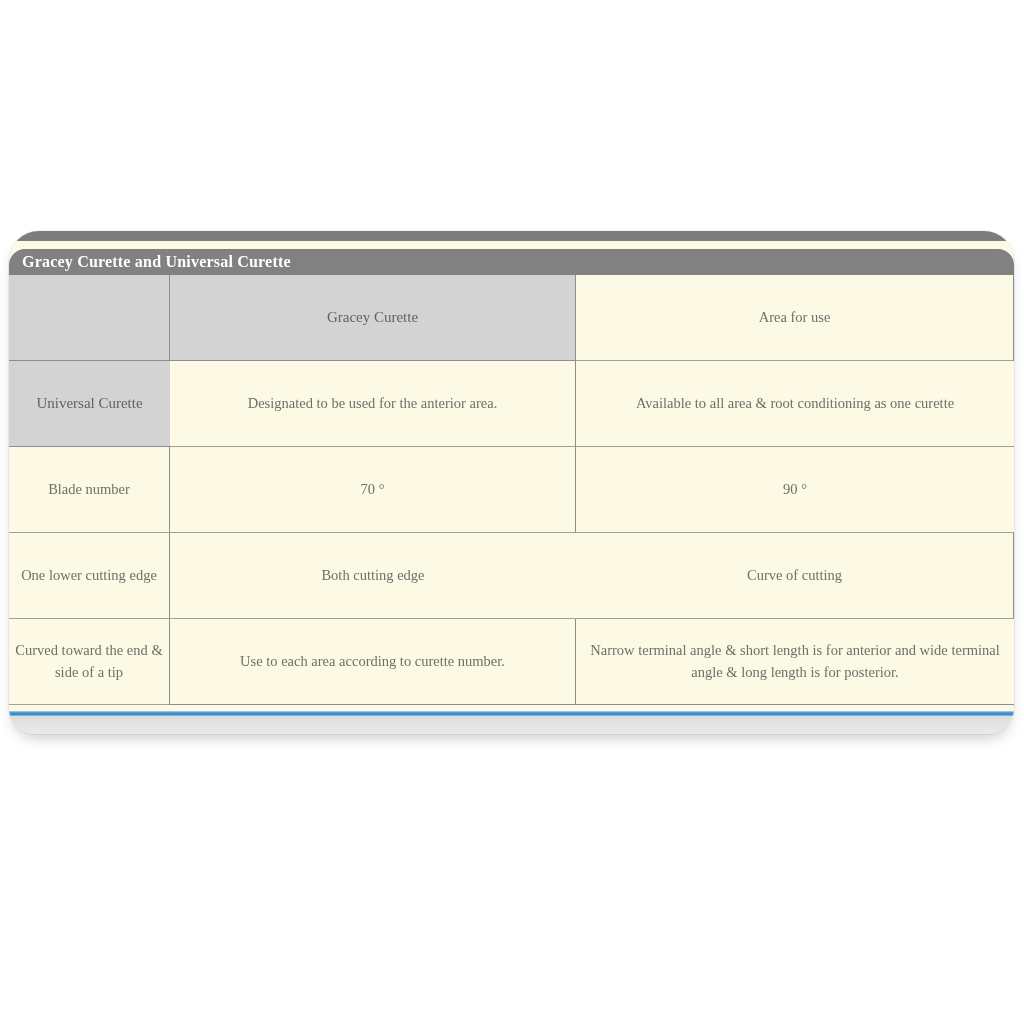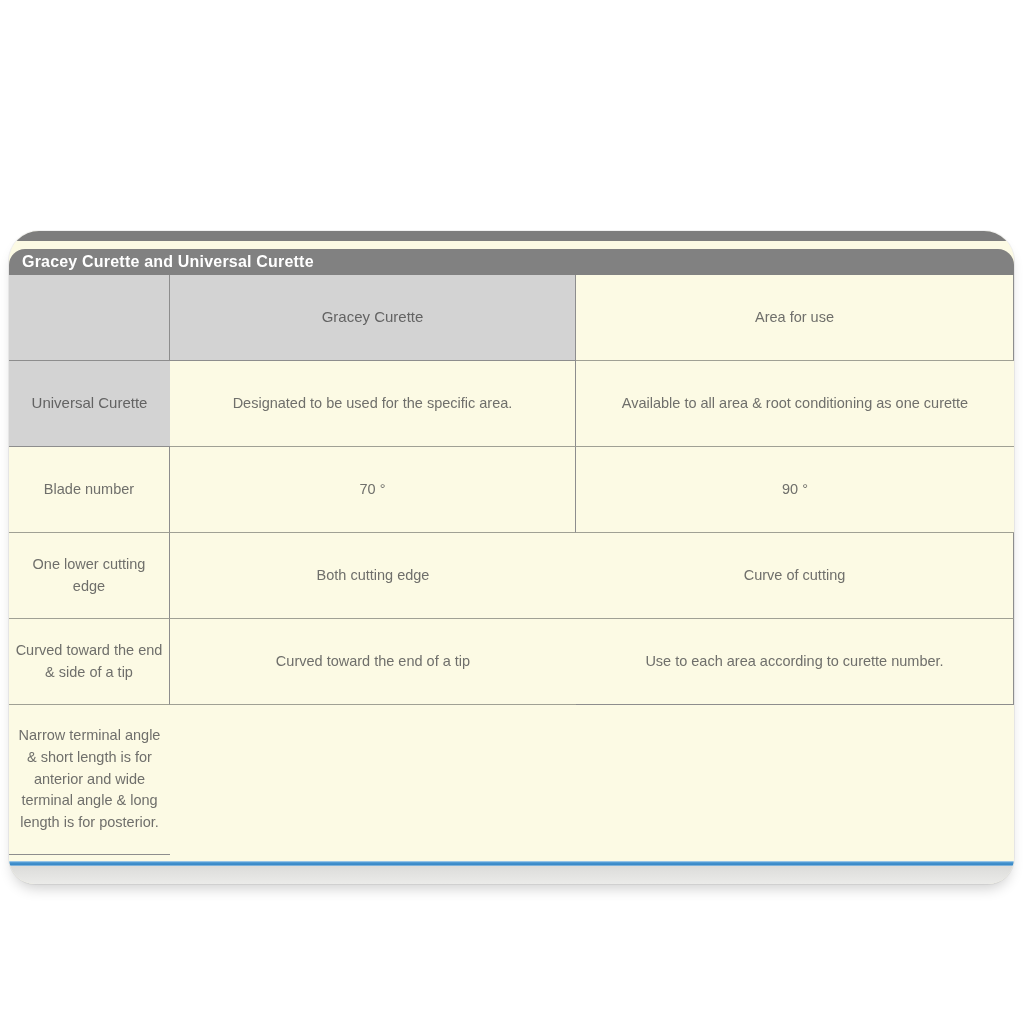--- a/index.html
+++ b/index.html
@@ -9,20 +9,21 @@
     width: 1024px;
     height: 1024px;
     font-family: "Liberation Sans", sans-serif;
   }
   .stage {
     position: relative;
     width: 1024px;
     height: 1024px;
     background: #ffffff;
     overflow: hidden;
+    font-family: Liberation Serif, serif;
   }
   .card {
     position: absolute;
     left: 9px;
     top: 231px;
     width: 1005px;
     border-radius: 30px 30px 26px 26px;
     overflow: hidden;
     background: #fcfae4;
     box-shadow: 0 0 0 1px rgba(0,0,0,0.05), 0 8px 14px -4px rgba(0,0,0,0.20);
@@ -107,33 +108,32 @@
       <span>Gracey Curette and Universal Curette</span>
     </div>
 
     <div class="grid">
 
       <div class="cell head vline"></div>
       <div class="cell head vline">Gracey Curette</div>
       <div class="cell vline">Area for use</div>
 
       <div class="cell head">Universal Curette</div>
-      <div class="cell vline">Designated to be used for the specific area.</div>
+      <div class="cell vline">Designated to be used for the anterior area.</div>
       <div class="cell">Available to all area &amp; root conditioning as one curette</div>
 
       <div class="cell vline">Blade number</div>
       <div class="cell vline">70 °</div>
       <div class="cell">90 °</div>
 
       <div class="cell vline">One lower cutting edge</div>
       <div class="cell">Both cutting edge</div>
 
       <div class="cell vline">Curve of cutting</div>
       <div class="cell vline">Curved toward the end &amp; side of a tip</div>
-      <div class="cell">Curved toward the end of a tip</div>
 
       <div class="cell vline bottom">Use to each area according to curette number.</div>
       <div class="cell bottom">Narrow terminal angle &amp; short length is for anterior and wide terminal angle &amp; long length is for posterior.</div>
 
     </div>
 
     <div class="bottom-gap"></div>
     <div class="blue-line"></div>
     <div class="footer"></div>
 

